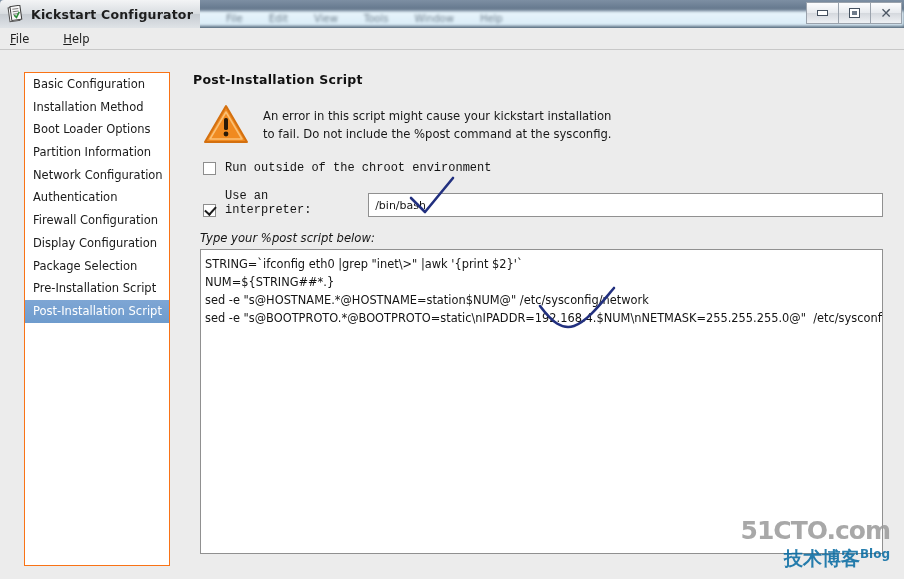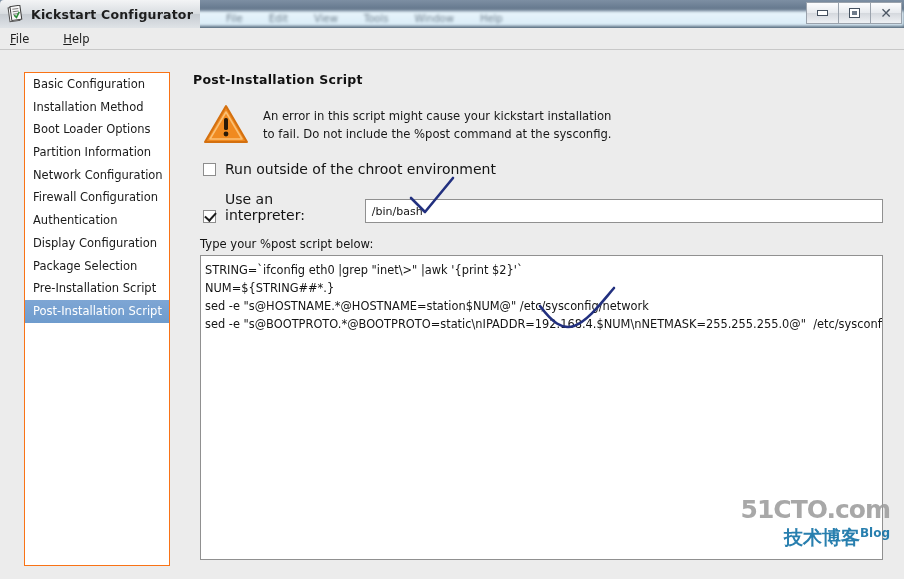--- a/index.html
+++ b/index.html
@@ -111,48 +111,48 @@
   .cbox {
     width: 13px; height: 13px; background: #fff;
     border: 1px solid #8d8d8d; margin-right: 9px;
     position: relative; flex: none;
   }
   .cbox.checked::after {
     content: ""; position: absolute; left: 3px; top: -1px;
     width: 5px; height: 9px; border: solid #1c1c1c;
     border-width: 0 2px 2px 0; transform: rotate(42deg);
   }
-  .cb-label { font-size: 14px; color: #141414; }
+  .cb-label { font-size: 12px; color: #141414; font-family: Liberation Mono, monospace; }
 
   .interp-row { display: flex; align-items: flex-end; margin-top: 14px; padding-left: 10px; }
   .interp-input {
     margin-left: 14px; width: 545px; height: 24px;
     background: #fff; border: 1px solid #909090;
     font-size: 11px; color: #141414;
     display: flex; align-items: center; padding-left: 6px;
   }
 
-  .type-label { font-size: 11.6px; color: #141414; margin-top: 14px; padding-left: 7px; }
+  .type-label { font-size: 11.6px; color: #141414; margin-top: 14px; padding-left: 7px; font-style: italic; }
 
   .script-box {
     position: relative;
     margin-top: 4px; margin-left: 7px;
     width: 683px; height: 305px;
     background: #fff; border: 1px solid #909090;
     overflow: hidden;
     padding: 5px 0 0 4px;
   }
   .script-line {
     font-size: 11.4px; line-height: 18px; color: #141414;
     white-space: pre; font-family: "DejaVu Sans", "Liberation Sans", sans-serif;
   }
 
   
   .watermark {
-    position: absolute; right: 14px; bottom: 32px;
+    position: absolute; right: 14px; bottom: 11px;
     text-align: right; pointer-events: none; user-select: none;
   }
   .wm-top {
     font-size: 25px; font-weight: bold; color: #9a9a9a;
     font-family: "DejaVu Sans", sans-serif; letter-spacing: -1px;
     line-height: 26px; opacity: .85;
   }
   .wm-bot {
     font-size: 19px; font-weight: bold; color: #0369a1;
     line-height: 20px; opacity: .85;
@@ -214,22 +214,22 @@
     </div>
 
     <div class="body">
 
       <div class="sidebar">
         <div class="side-item">Basic Configuration</div>
         <div class="side-item">Installation Method</div>
         <div class="side-item">Boot Loader Options</div>
         <div class="side-item">Partition Information</div>
         <div class="side-item">Network Configuration</div>
+        <div class="side-item">Authentication</div>
         <div class="side-item">Firewall Configuration</div>
-        <div class="side-item">Authentication</div>
         <div class="side-item">Display Configuration</div>
         <div class="side-item">Package Selection</div>
         <div class="side-item">Pre-Installation Script</div>
         <div class="side-item selected">Post-Installation Script</div>
       </div>
 
       <div class="pane">
 
         <div class="pane-title">Post-Installation Script</div>
 

